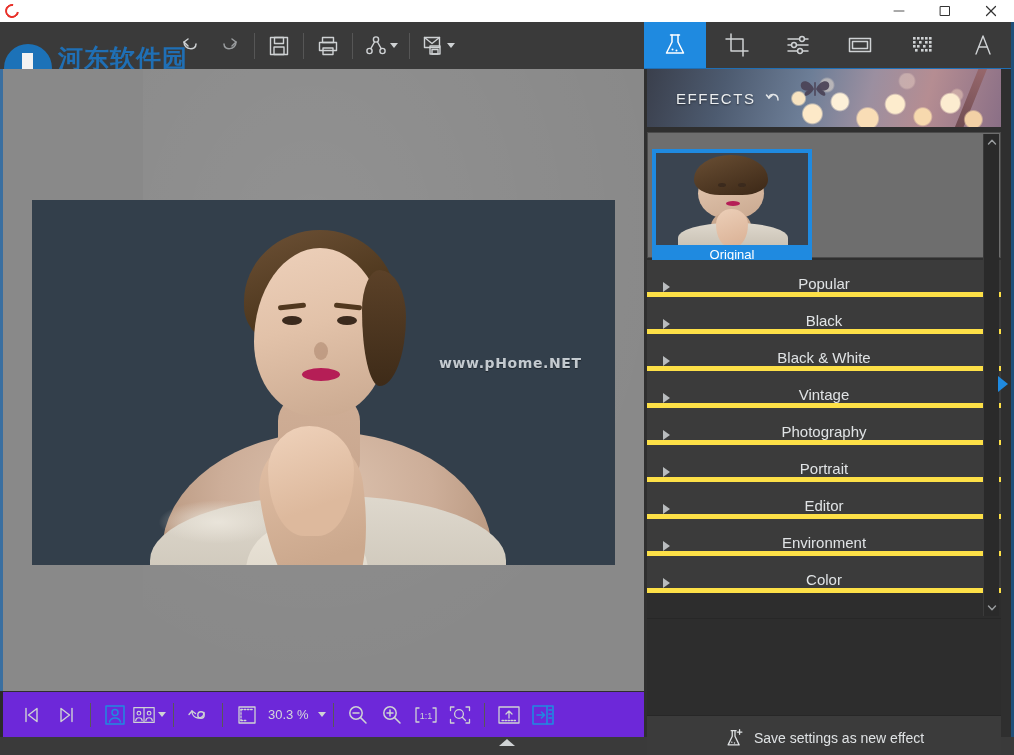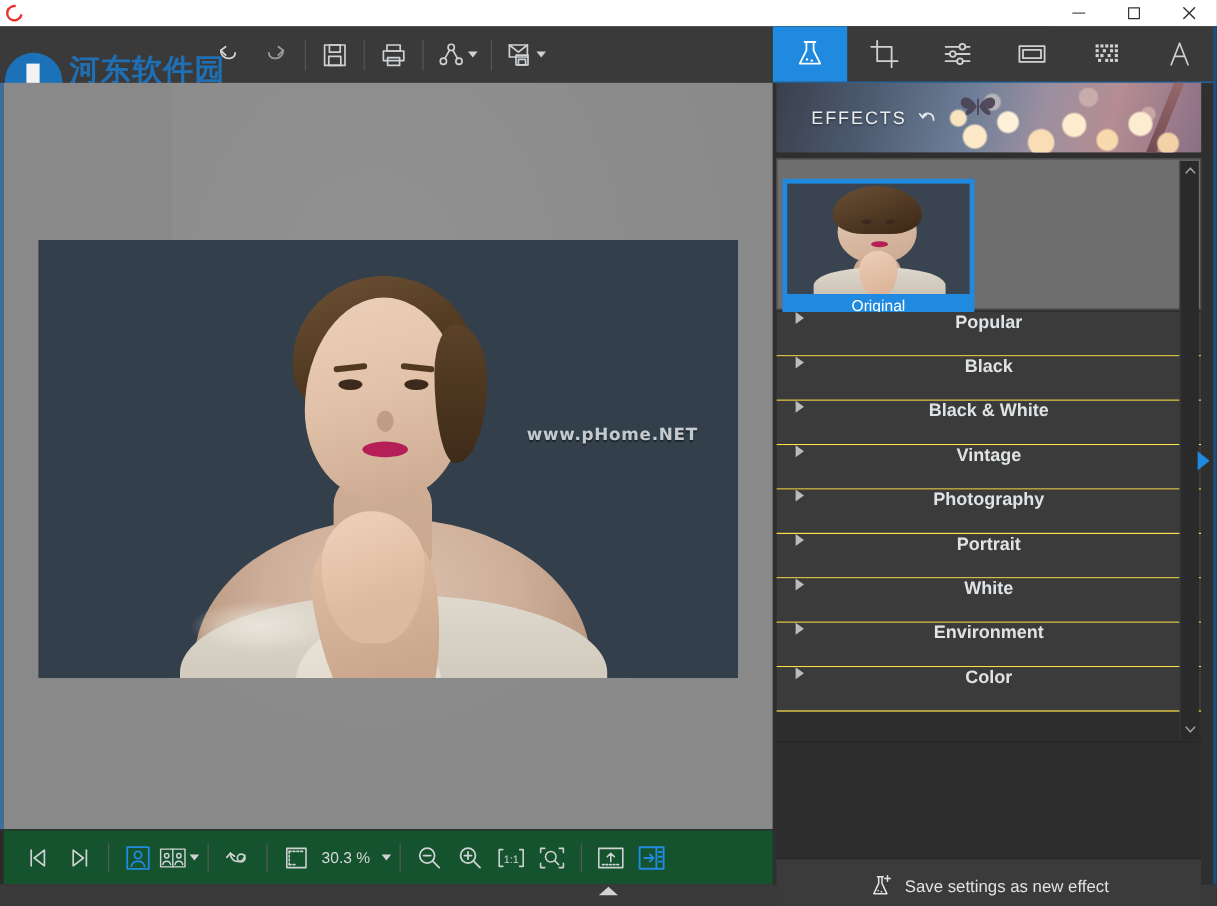--- a/index.html
+++ b/index.html
@@ -156,21 +156,21 @@
   }
   .photo-wm {
     position: absolute; left: 407px; top: 155px; font-size: 14px; font-weight: bold;
     color: rgba(225,230,235,.85); font-family: "DejaVu Sans", sans-serif;
     letter-spacing: .6px; text-shadow: 0 1px 1px rgba(0,0,0,.45);
   }
 
   
   .bottombar {
     position: absolute; left: 3px; top: 691px; width: 641px; height: 46px;
-    background: #14532d; display: flex; align-items: center; padding-left: 12px;
+    background: #6d28d9; display: flex; align-items: center; padding-left: 12px;
     border-top: 1px solid #2e2e2e;
   }
   .bb-btn { width: 34px; height: 32px; display: flex; align-items: center; justify-content: center;
             color: #cfd2d4; }
   .bb-btn.sel { background: transparent; }
   .bb-btn.sel svg rect.frm { stroke: #1f8ae0; }
   .bsep { width: 1px; height: 24px; background: #585858; margin: 0 7px; }
   .zoomval { font-size: 13px; color: #d4d7d9; margin-left: 4px; }
   .btm-chevron {
     position: absolute; left: 0; top: 737px; width: 1014px; height: 18px;
@@ -239,24 +239,23 @@
     background: #1f8ae0; padding: 4px 4px 0 4px;
   }
   .thumb-img { width: 152px; height: 92px; background: #3a4450; position: relative; overflow: hidden; }
   .thumb-label { height: 20px; line-height: 20px; text-align: center; font-size: 13px; color: #fff; }
 
   .catlist {
     position: absolute; left: 3px; top: 238px; width: 354px; height: 358px;
     background: #2d2d2d; overflow: hidden;
   }
   .catrow {
-    height: 37px; display: flex; align-items: flex-start; position: relative;
-    background: #3b3b3b; border-bottom: 1px solid #fde047;
+    height: 37px; display: flex; align-items: flex-end; position: relative;
+    background: #3b3b3b; border-bottom: 5px solid #fde047;
     justify-content: center;
-    font-weight: bold;
   }
   .catrow .tri {
     position: absolute; left: 16px; width: 0; height: 0;
     border-top: 5px solid transparent; border-bottom: 5px solid transparent;
     border-left: 7px solid #b9bcbe;
   }
   .catrow .lbl { font-size: 15px; color: #e0e3e5; }
 
   .vscroll {
     position: absolute; left: 339px; top: 112px; width: 16px; height: 482px;
@@ -634,21 +633,21 @@
       <div class="catrow">
         <span class="tri"></span>
         <span class="lbl">Photography</span>
       </div>
       <div class="catrow">
         <span class="tri"></span>
         <span class="lbl">Portrait</span>
       </div>
       <div class="catrow">
         <span class="tri"></span>
-        <span class="lbl">White</span>
+        <span class="lbl">Editor</span>
       </div>
       <div class="catrow">
         <span class="tri"></span>
         <span class="lbl">Environment</span>
       </div>
       <div class="catrow">
         <span class="tri"></span>
         <span class="lbl">Color</span>
       </div>
     </div>

